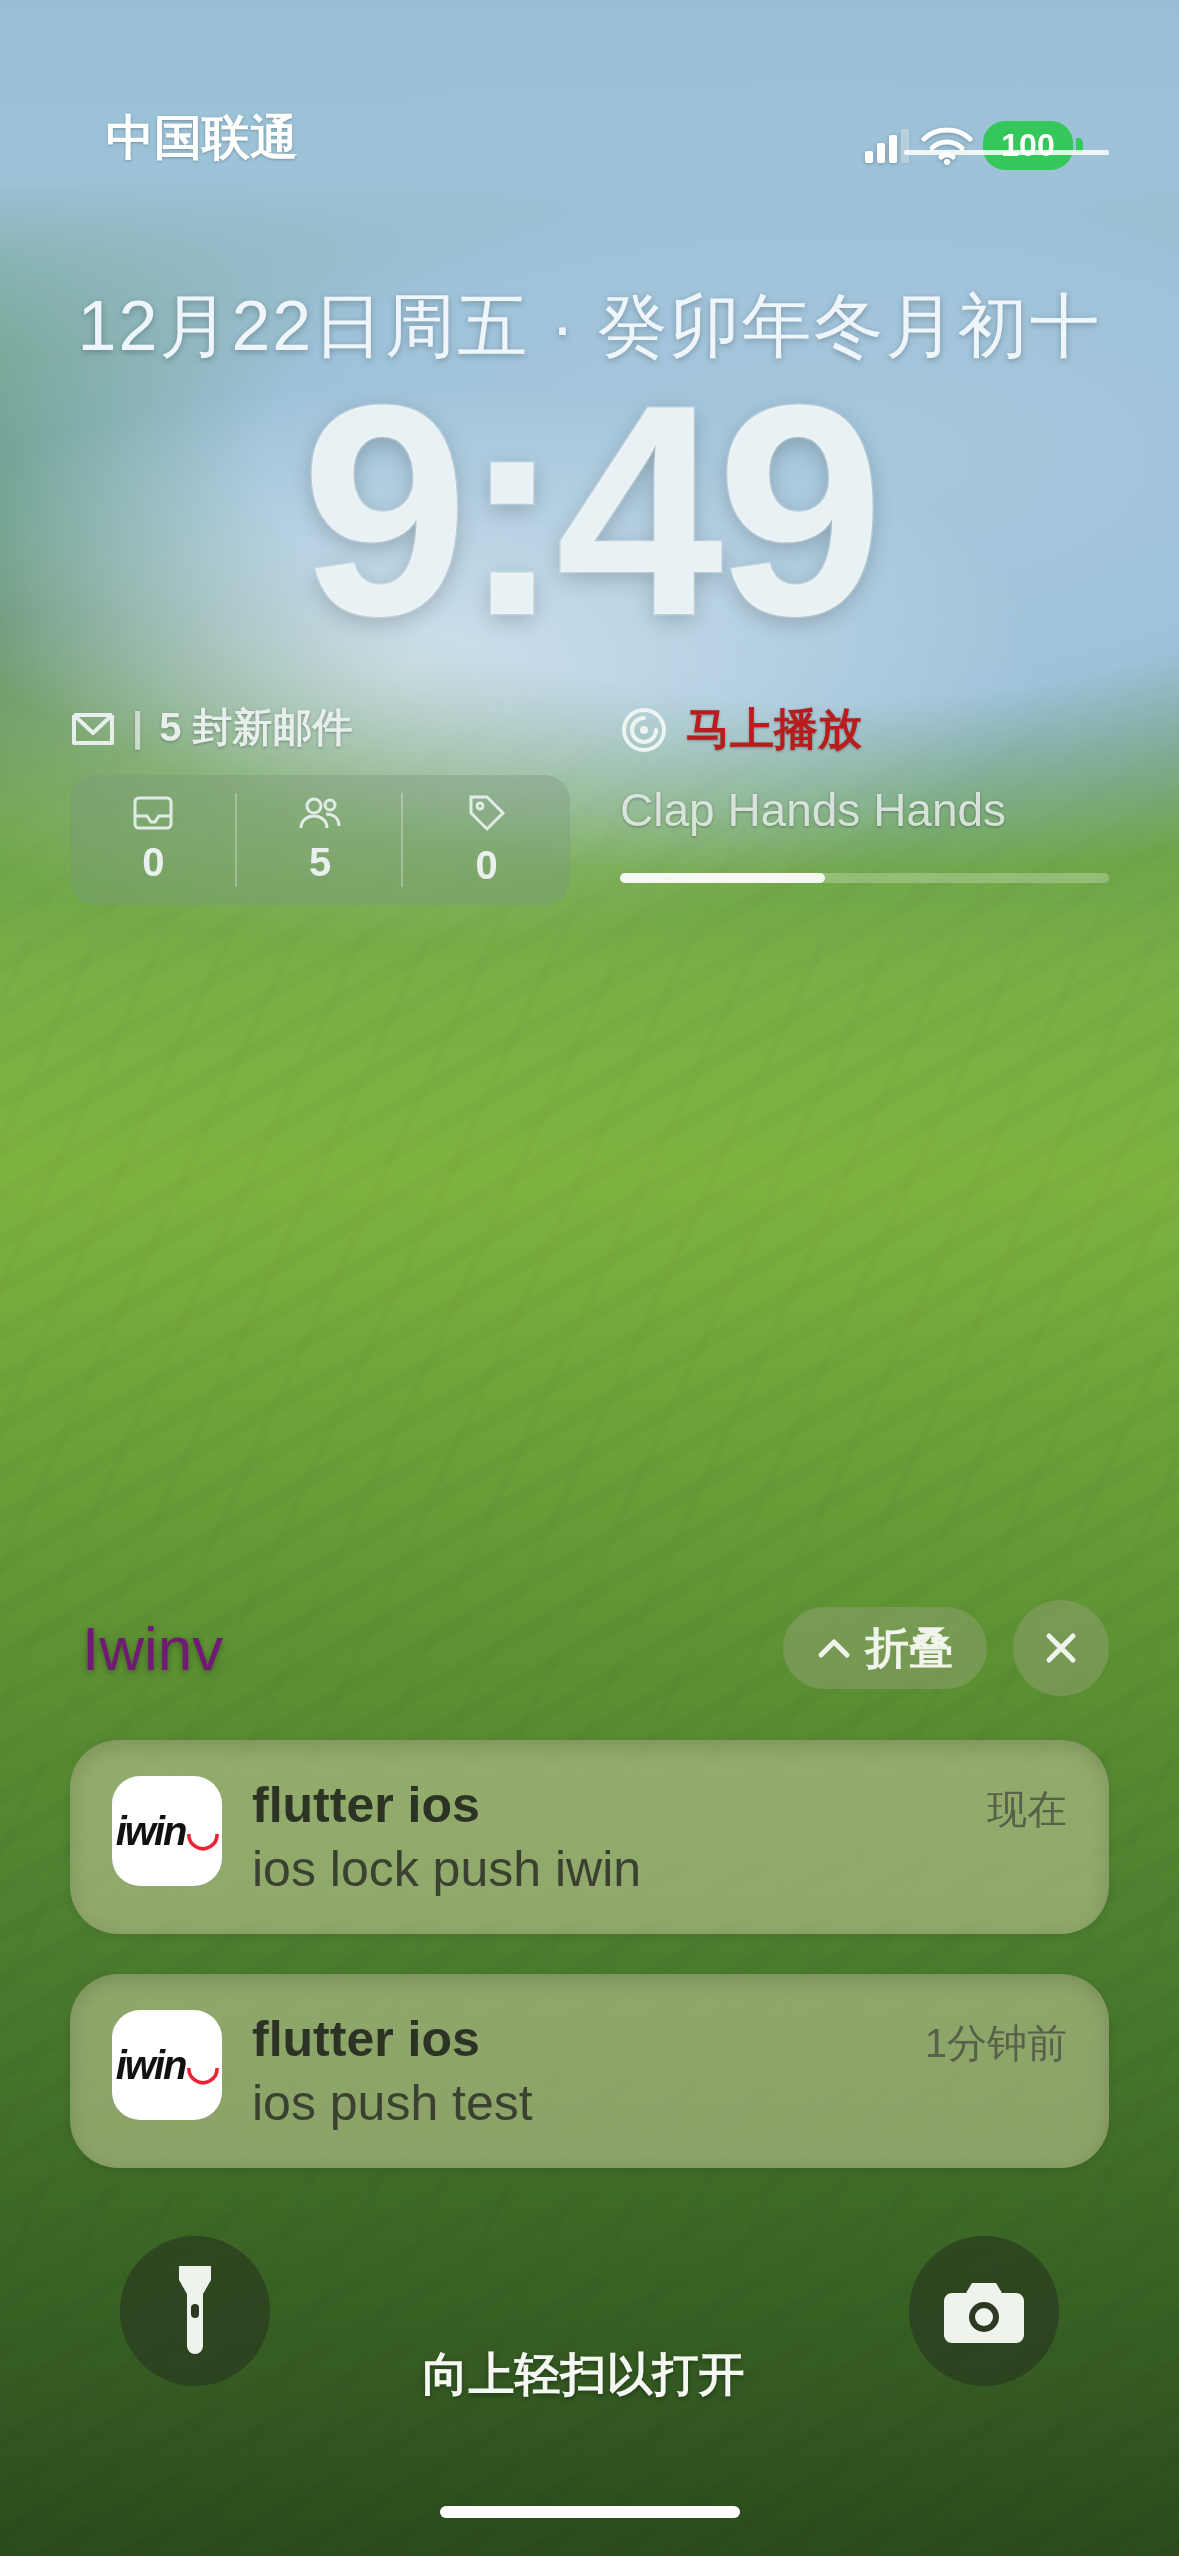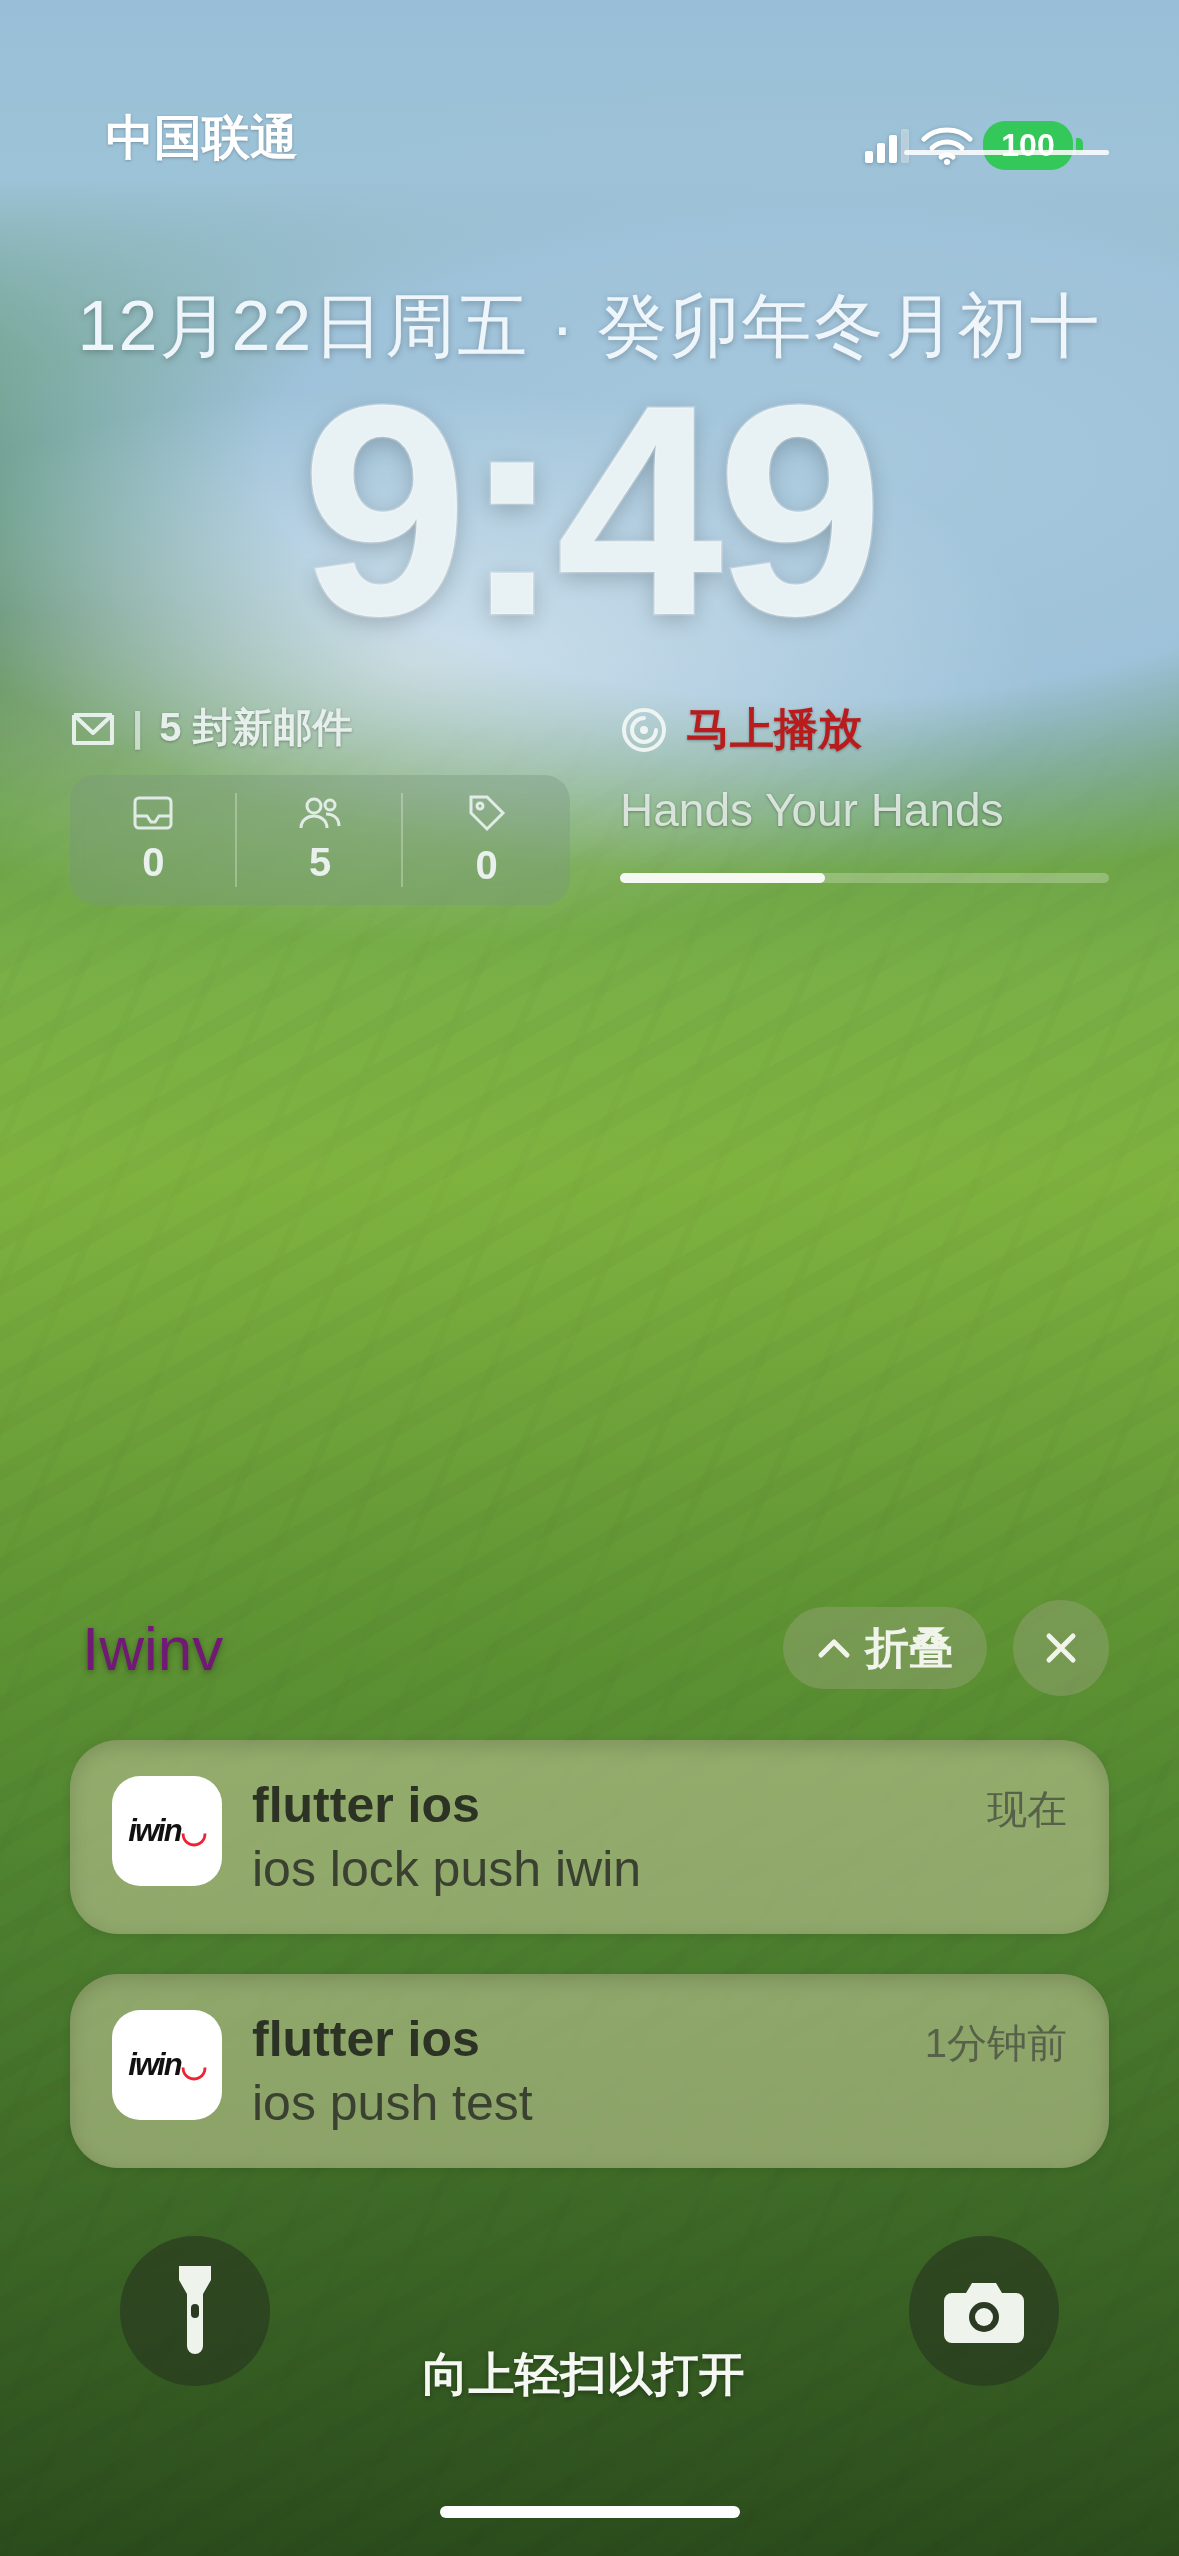--- a/index.html
+++ b/index.html
@@ -68,21 +68,21 @@
 
 .group-head { position:absolute; top:1600px; left:70px; right:70px; display:flex; align-items:center; }
 .group-title { font-size:62px; font-weight:500; color:#701a75; text-shadow:0 2px 6px rgba(0,0,0,.35); flex:1;margin-left:12px;}
 .pill { display:flex; align-items:center; gap:14px; background:rgba(140,160,110,.55); color:#f0f4ea; border-radius:60px; height:82px; padding:0 34px; font-size:44px; font-weight:600; }
 .pill-icon{background:rgba(140,160,110,.55); border-radius:50%; width:96px; height:96px; display:flex; align-items:center; justify-content:center; margin-left:26px;}
 .pill svg, .pill-icon svg{ display:block;}
 
 
 .cards { position:absolute; top:1740px; left:70px; right:70px; display:flex; flex-direction:column; gap:40px;}
 .card { background:rgba(170,185,130,.72); border-radius:48px; padding:36px 42px; display:flex; gap:30px; align-items:flex-start; box-shadow: 0 6px 20px rgba(0,0,0,.15) inset, 0 2px 10px rgba(0,0,0,.10);}
-.card .icon { width:110px; height:110px; border-radius:28px; background:#fff; display:flex; align-items:center; justify-content:center; flex:0 0 auto; font-style:italic; font-weight:800; font-size:31px; letter-spacing:-2px;}
+.card .icon { width:110px; height:110px; border-radius:28px; background:#fff; display:flex; align-items:center; justify-content:center; flex:0 0 auto; font-style:italic; font-weight:800; font-size:40px; letter-spacing:-2px;}
 .card .icon b{color:#111;} .card .icon i{color:#e23; font-style:normal; font-weight:900;}
 .card .txt { flex:1; min-width:0;}
 .card .title { font-size:50px; font-weight:700; color:#2c3324;}
 .card .body  { font-size:50px; color:#3a4130; margin-top:6px;}
 .card .time  { font-size:40px; color:#57614a; white-space:nowrap; margin-left:10px; padding-top:6px;}
 
 
 .quick { position:absolute; bottom:170px; left:0; right:0; display:flex; justify-content:space-between; padding:0 120px;}
 .qbtn { width:150px; height:150px; border-radius:80px; background:rgba(40,55,30,.65); display:flex; align-items:center; justify-content:center;}
 .swipe-hint { position:absolute; bottom:150px; left:0; right:12px; text-align:center; font-size:46px; font-weight:600; color:#f4f7f2; text-shadow:0 2px 5px rgba(0,0,0,.35);}
@@ -155,21 +155,21 @@
 
     <div class="widget-right">
       <div class="wr-head">
         <svg width="48" height="48" viewBox="0 0 48 48" fill="none" stroke="#eef4f1" stroke-width="4">
             <circle cx="24" cy="24" r="20"></circle>
             <path d="M24 12 a12 12 0 1 0 12 12" stroke-linecap="round"></path>
             <circle cx="24" cy="24" r="4" fill="#eef4f1" stroke="none"></circle>
           </svg>
         <span>马上播放</span>
       </div>
-      <div class="wr-track">Hands Your Hands</div>
+      <div class="wr-track">Clap Hands Hands</div>
       <div class="wr-prog">
           <i id="music-fill" style="width: 42%;"></i>
         </div>
     </div>
   </div>
 
   <div class="group-head">
     <div class="group-title">Iwinv</div>
     <div class="pill">
       <svg width="34" height="22" viewBox="0 0 34 22" fill="none" stroke="#f0f4ea" stroke-width="5" stroke-linecap="round" stroke-linejoin="round">

